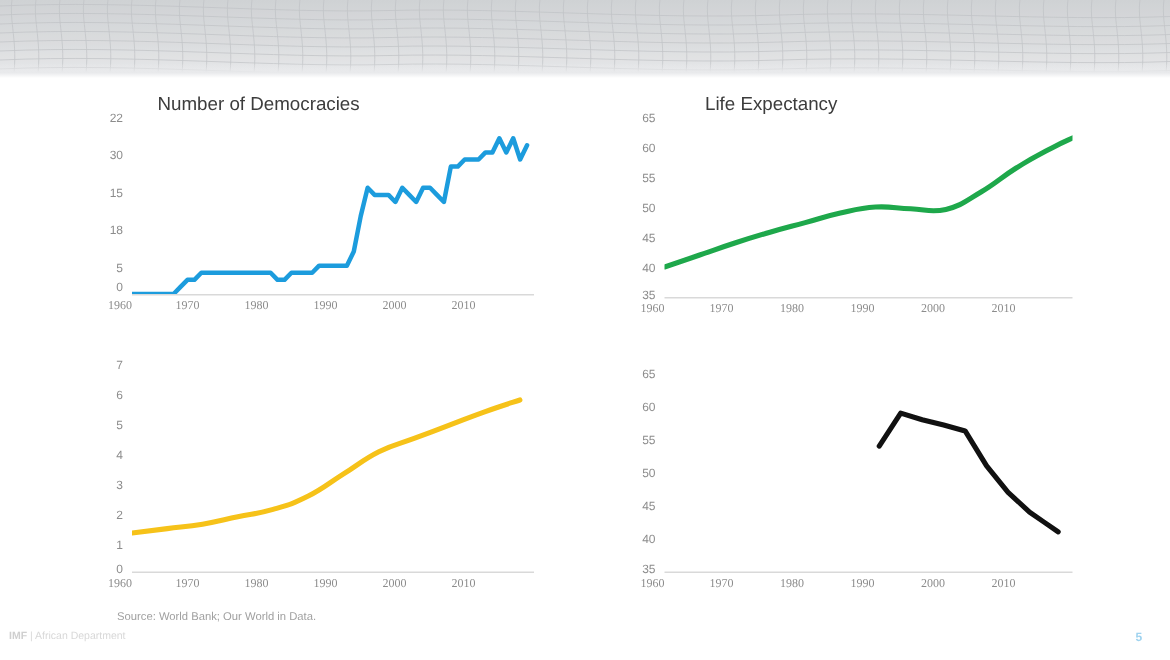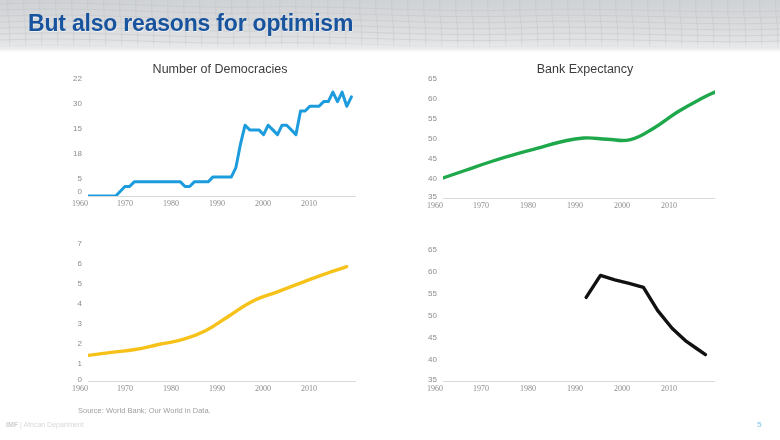--- a/index.html
+++ b/index.html
@@ -36,21 +36,20 @@
   }
 
   
   .chart{
     position:absolute;
   }
   .chart-title{
     position:absolute;
     font-size:12.5px;color:#3c3c3c;
     white-space:nowrap;
-    text-align:center;
   }
   .plot{
     position:absolute;
   }
   .plot svg{display:block;}
   .ylab{
     position:absolute;
     font-size:8px;color:#8c8c8c;
     text-align:right;
     white-space:nowrap;
@@ -162,21 +161,20 @@
         <path d="M696,0 C694,14 700,28 697,52"></path>
         <path d="M712,0 C710,14 716,28 713,52"></path>
         <path d="M728,0 C726,14 732,28 729,52"></path>
         <path d="M744,0 C742,14 748,28 745,52"></path>
         <path d="M760,0 C758,14 764,28 761,52"></path>
         <path d="M776,0 C774,14 780,28 777,52"></path>
       </g>
       <rect x="0" y="0" width="780" height="52" fill="#ffffff" opacity="0.12"></rect>
     </svg>
     <div class="fadebottom"></div>
-    <div id="header-title">But also reasons for optimism</div>
   </div>
 
   <div class="chart" id="chart-democracies" style="left:60px;top:60px;width:320px;height:155px;">
     <div class="chart-title" style="left:45px;top:2px;width:230px;">Number of Democracies</div>
     <div class="ylab" style="left:0px;top:15px;width:22px;">22</div>
     <div class="ylab" style="left:0px;top:40px;width:22px;">30</div>
     <div class="ylab" style="left:0px;top:65px;width:22px;">15</div>
     <div class="ylab" style="left:0px;top:90px;width:22px;">18</div>
     <div class="ylab" style="left:0px;top:115px;width:22px;">5</div>
     <div class="ylab" style="left:0px;top:128px;width:22px;">0</div>
@@ -188,21 +186,21 @@
     </div>
     <div class="xlab" style="left:12px;top:140px;width:40px;">1960</div>
     <div class="xlab" style="left:57px;top:140px;width:40px;">1970</div>
     <div class="xlab" style="left:103px;top:140px;width:40px;">1980</div>
     <div class="xlab" style="left:149px;top:140px;width:40px;">1990</div>
     <div class="xlab" style="left:195px;top:140px;width:40px;">2000</div>
     <div class="xlab" style="left:241px;top:140px;width:40px;">2010</div>
   </div>
 
   <div class="chart" id="chart-life" style="left:415px;top:60px;width:330px;height:155px;">
-    <div class="chart-title" style="left:55px;top:2px;width:230px;">Bank Expectancy</div>
+    <div class="chart-title" style="left:55px;top:2px;width:230px;">Life Expectancy</div>
     <div class="ylab" style="left:0px;top:15px;width:22px;">65</div>
     <div class="ylab" style="left:0px;top:35px;width:22px;">60</div>
     <div class="ylab" style="left:0px;top:55px;width:22px;">55</div>
     <div class="ylab" style="left:0px;top:75px;width:22px;">50</div>
     <div class="ylab" style="left:0px;top:95px;width:22px;">45</div>
     <div class="ylab" style="left:0px;top:115px;width:22px;">40</div>
     <div class="ylab" style="left:0px;top:133px;width:22px;">35</div>
     <div class="axisline" style="left:28px;top:138px;width:272px;"></div>
     <div class="plot" style="left:28px;top:18px;width:272px;height:120px;">
       <svg id="svg-life" width="272" height="120">

